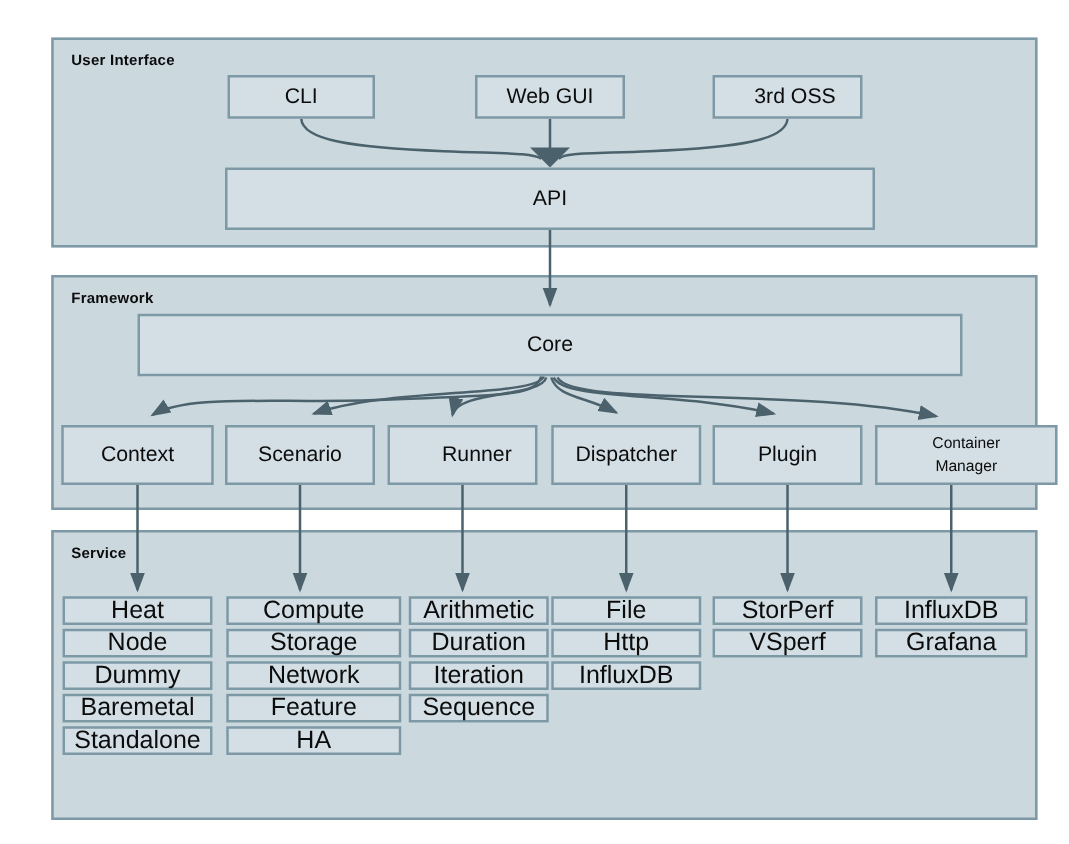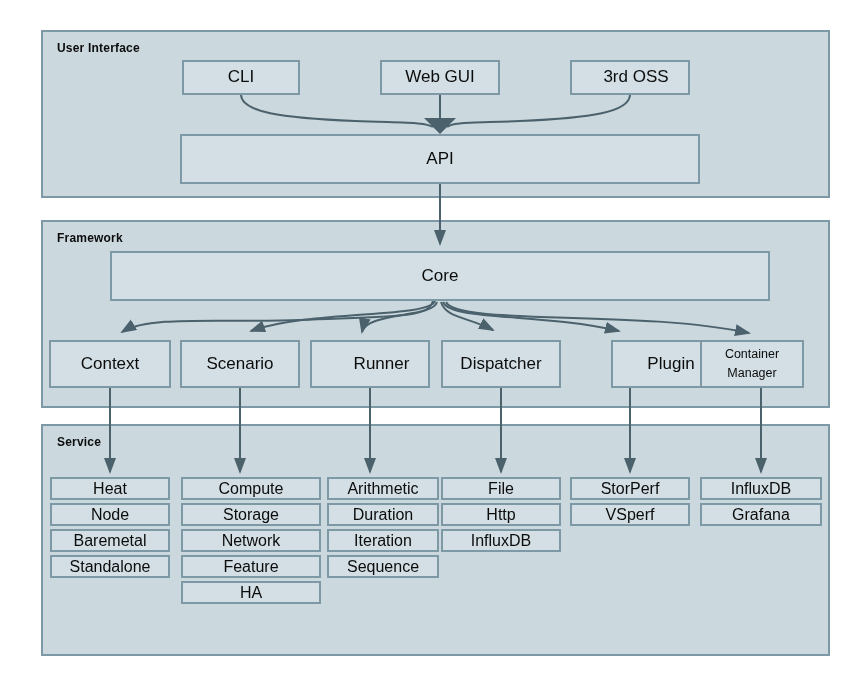--- a/index.html
+++ b/index.html
@@ -23,21 +23,21 @@
   .arrows{position:absolute;left:0;top:0;pointer-events:none;}
   .ar{fill:none;stroke:var(--arrow);stroke-width:2;}
   .ah-fill{fill:var(--arrow);}
   .tbox{position:absolute;background:var(--box-fill);border:2px solid var(--box-border);
         box-sizing:border-box;display:flex;align-items:center;justify-content:center;
         font-size:17px;line-height:1.1;text-align:center;}
   .cm-label{font-size:12.5px;line-height:19px;}
   .svc-col{position:absolute;}
   .svc-row{height:23px;margin-bottom:3px;background:var(--box-fill);border:2px solid var(--box-border);
            box-sizing:border-box;display:flex;align-items:center;justify-content:center;
-           font-size:16px;}
+           font-size:20px;}
 </style>
 </head>
 <body>
 
 <div class="canvas">
 
   <div class="panel panel-ui">
     <span class="panel-label">User Interface</span>
   </div>
   <div class="panel panel-fw">
@@ -80,28 +80,29 @@
   <div class="tbox" style="left:380px;top:60px;width:120px;height:35px;">Web GUI</div>
   <div class="tbox" style="left:570px;top:60px;width:120px;height:35px;padding-left:12px;">3rd OSS</div>
   <div class="tbox" style="left:180px;top:134px;width:520px;height:50px;">API</div>
 
   <div class="tbox" style="left:110px;top:251px;width:660px;height:50px;text-align:right;">Core</div>
 
   <div class="tbox" style="left:49px;top:340px;width:122px;height:48px;">Context</div>
   <div class="tbox" style="left:180px;top:340px;width:120px;height:48px;">Scenario</div>
   <div class="tbox" style="left:310px;top:340px;width:120px;height:48px;padding-left:23px;">Runner</div>
   <div class="tbox" style="left:441px;top:340px;width:120px;height:48px;">Dispatcher</div>
-  <div class="tbox" style="left:570px;top:340px;width:120px;height:48px;margin-left:41px;">Plugin</div>
-  <div class="tbox" style="left:700px;top:340px;width:104px;height:48px;">
+  <div class="tbox" style="left:570px;top:340px;width:120px;height:48px;">Plugin</div>
+  <div class="tbox" style="left:700px;top:340px;width:146px;height:48px;">
     <span class="cm-label" style="max-width:72px;display:block;">Container Manager</span>
   </div>
 
   <div class="svc-col" style="left:50px;top:477px;width:120px;">
     <div class="svc-row">Heat</div>
     <div class="svc-row">Node</div>
+    <div class="svc-row">Dummy</div>
     <div class="svc-row">Baremetal</div>
     <div class="svc-row">Standalone</div>
   </div>
 
   <div class="svc-col" style="left:181px;top:477px;width:140px;">
     <div class="svc-row">Compute</div>
     <div class="svc-row">Storage</div>
     <div class="svc-row">Network</div>
     <div class="svc-row">Feature</div>
     <div class="svc-row">HA</div>

